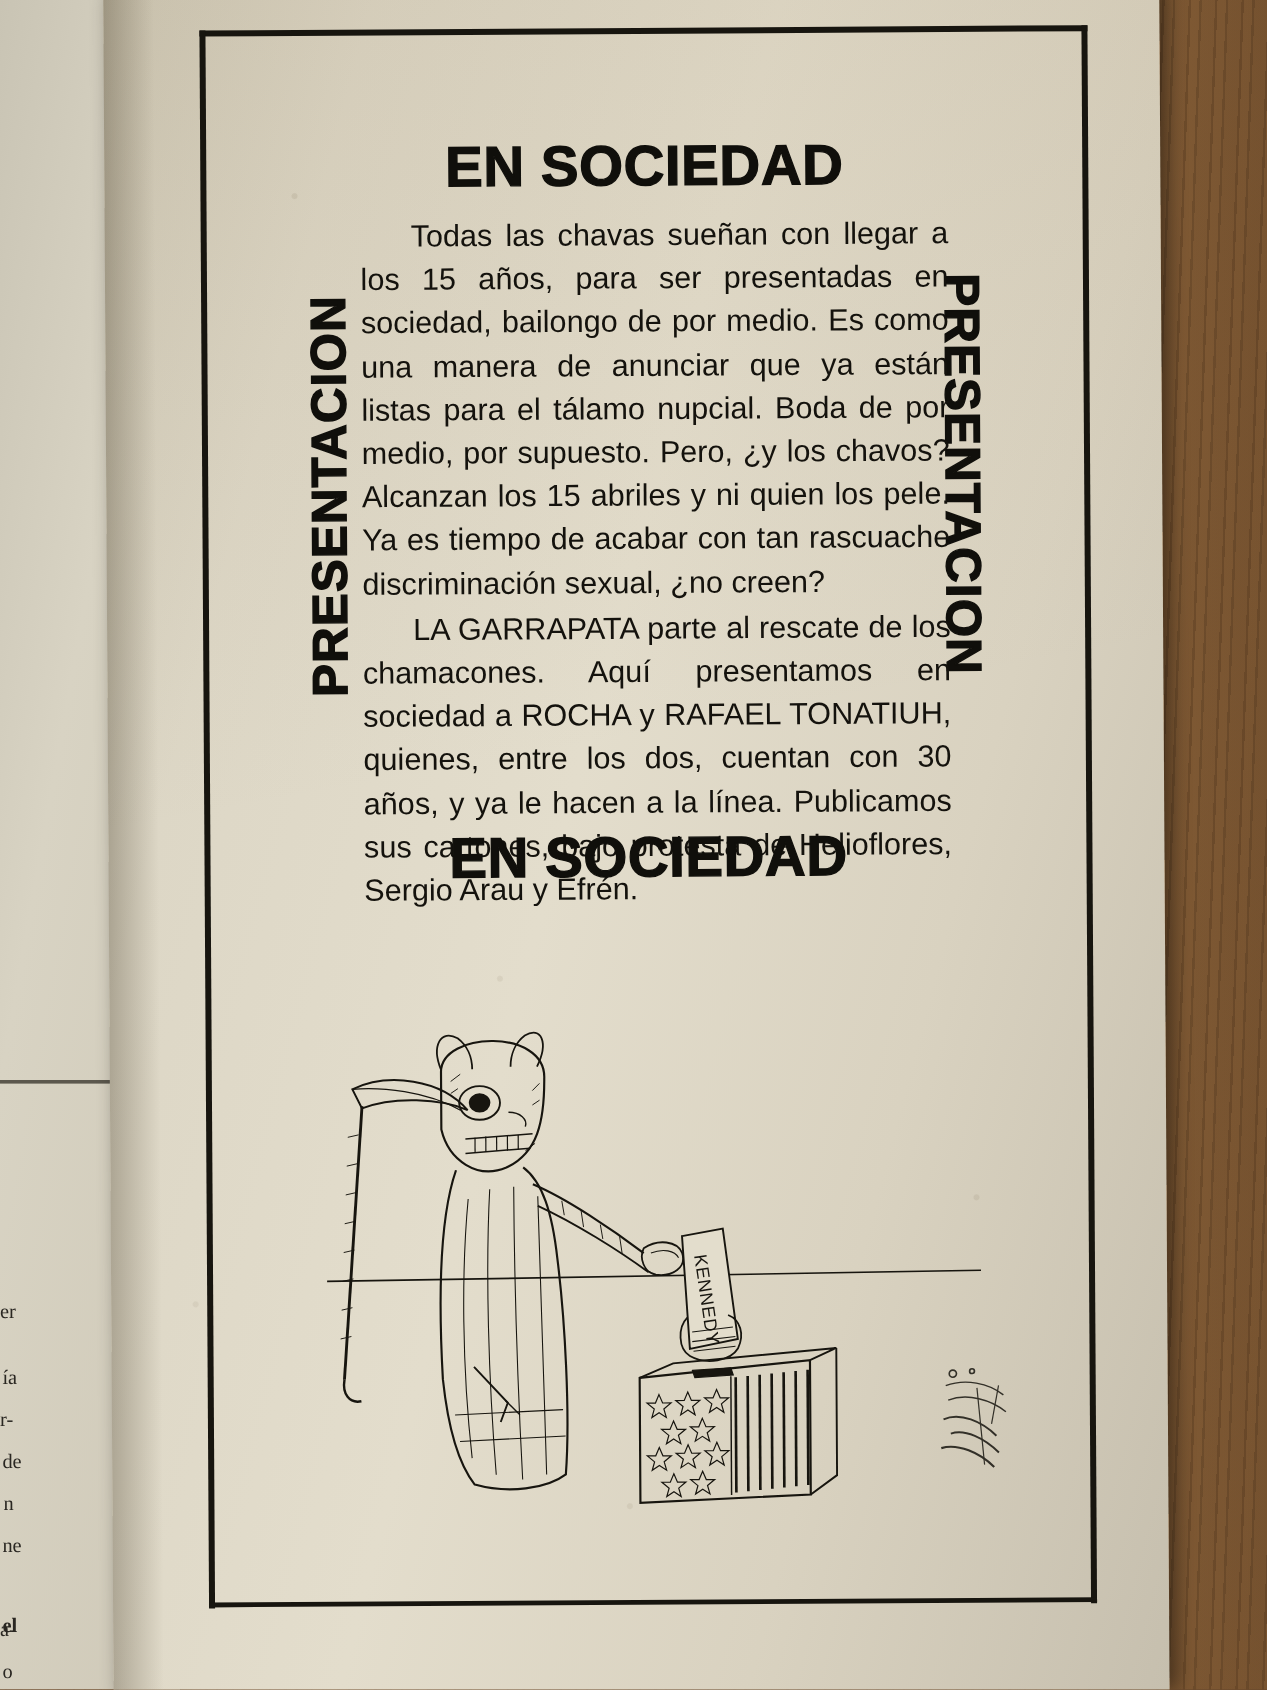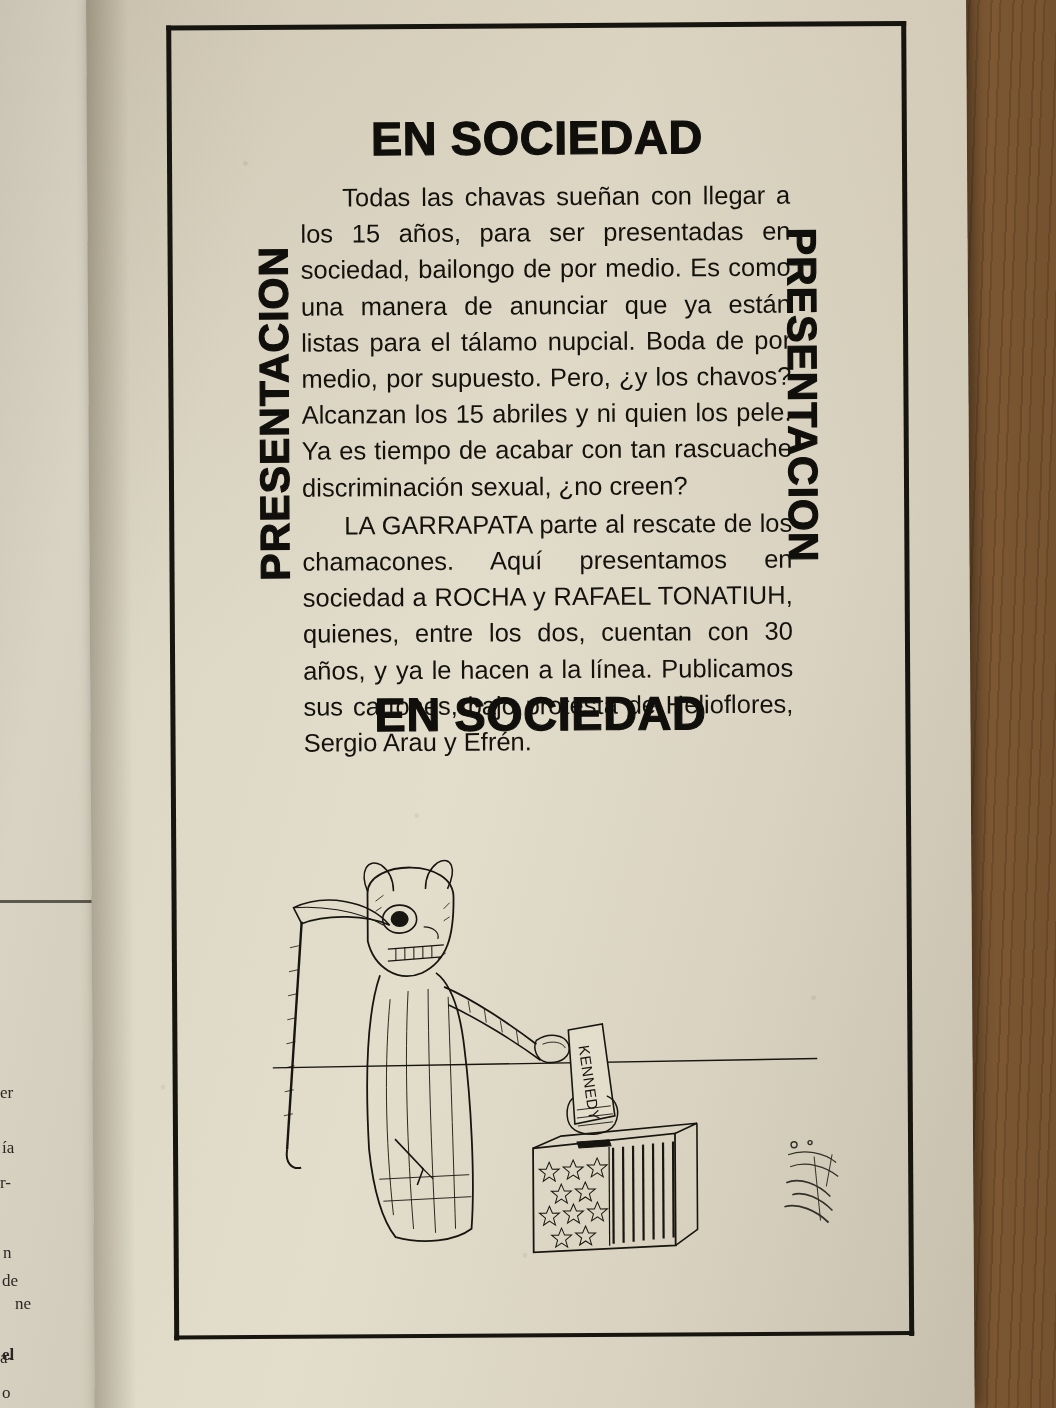--- a/index.html
+++ b/index.html
@@ -191,23 +191,23 @@
 </div>
 
 <div class="sheet-under">
   <div class="col-rule" style="left:96px; top:0; width:3px; height:900px;"></div>
   <div class="col-rule" style="left:0px; top:900px; width:96px; height:3px;"></div>
   <div class="col-rule" style="left:96px; top:903px; width:3px; height:505px;"></div>
 
   <div class="frag" style="left:0px; top:1080px;font-family:Liberation Serif, serif;">er</div>
   <div class="frag" style="left:2px; top:1135px;text-align:center;">ía</div>
   <div class="frag" style="left:0px; top:1170px;">r-</div>
-  <div class="frag" style="left:2px; top:1268px;">de</div>
+  <div class="frag" style="left:2px; top:1205px;">de</div>
   <div class="frag" style="left:3px; top:1240px;">n</div>
-  <div class="frag" style="left:15px; top:1275px;margin-top:16px;">ne</div>
+  <div class="frag" style="left:2px; top:1275px;">ne</div>
   <div class="frag" style="left:2px; top:1342px;font-weight:bold;">el</div>
   <div class="frag" style="left:0px; top:1345px;">a-</div>
   <div class="frag" style="left:2px; top:1380px;">o</div>
 </div>
 
 <div class="sheet-main">
   <div class="paper-noise"></div>
   <div class="fold-shadow"></div>
 
   <div class="article">

